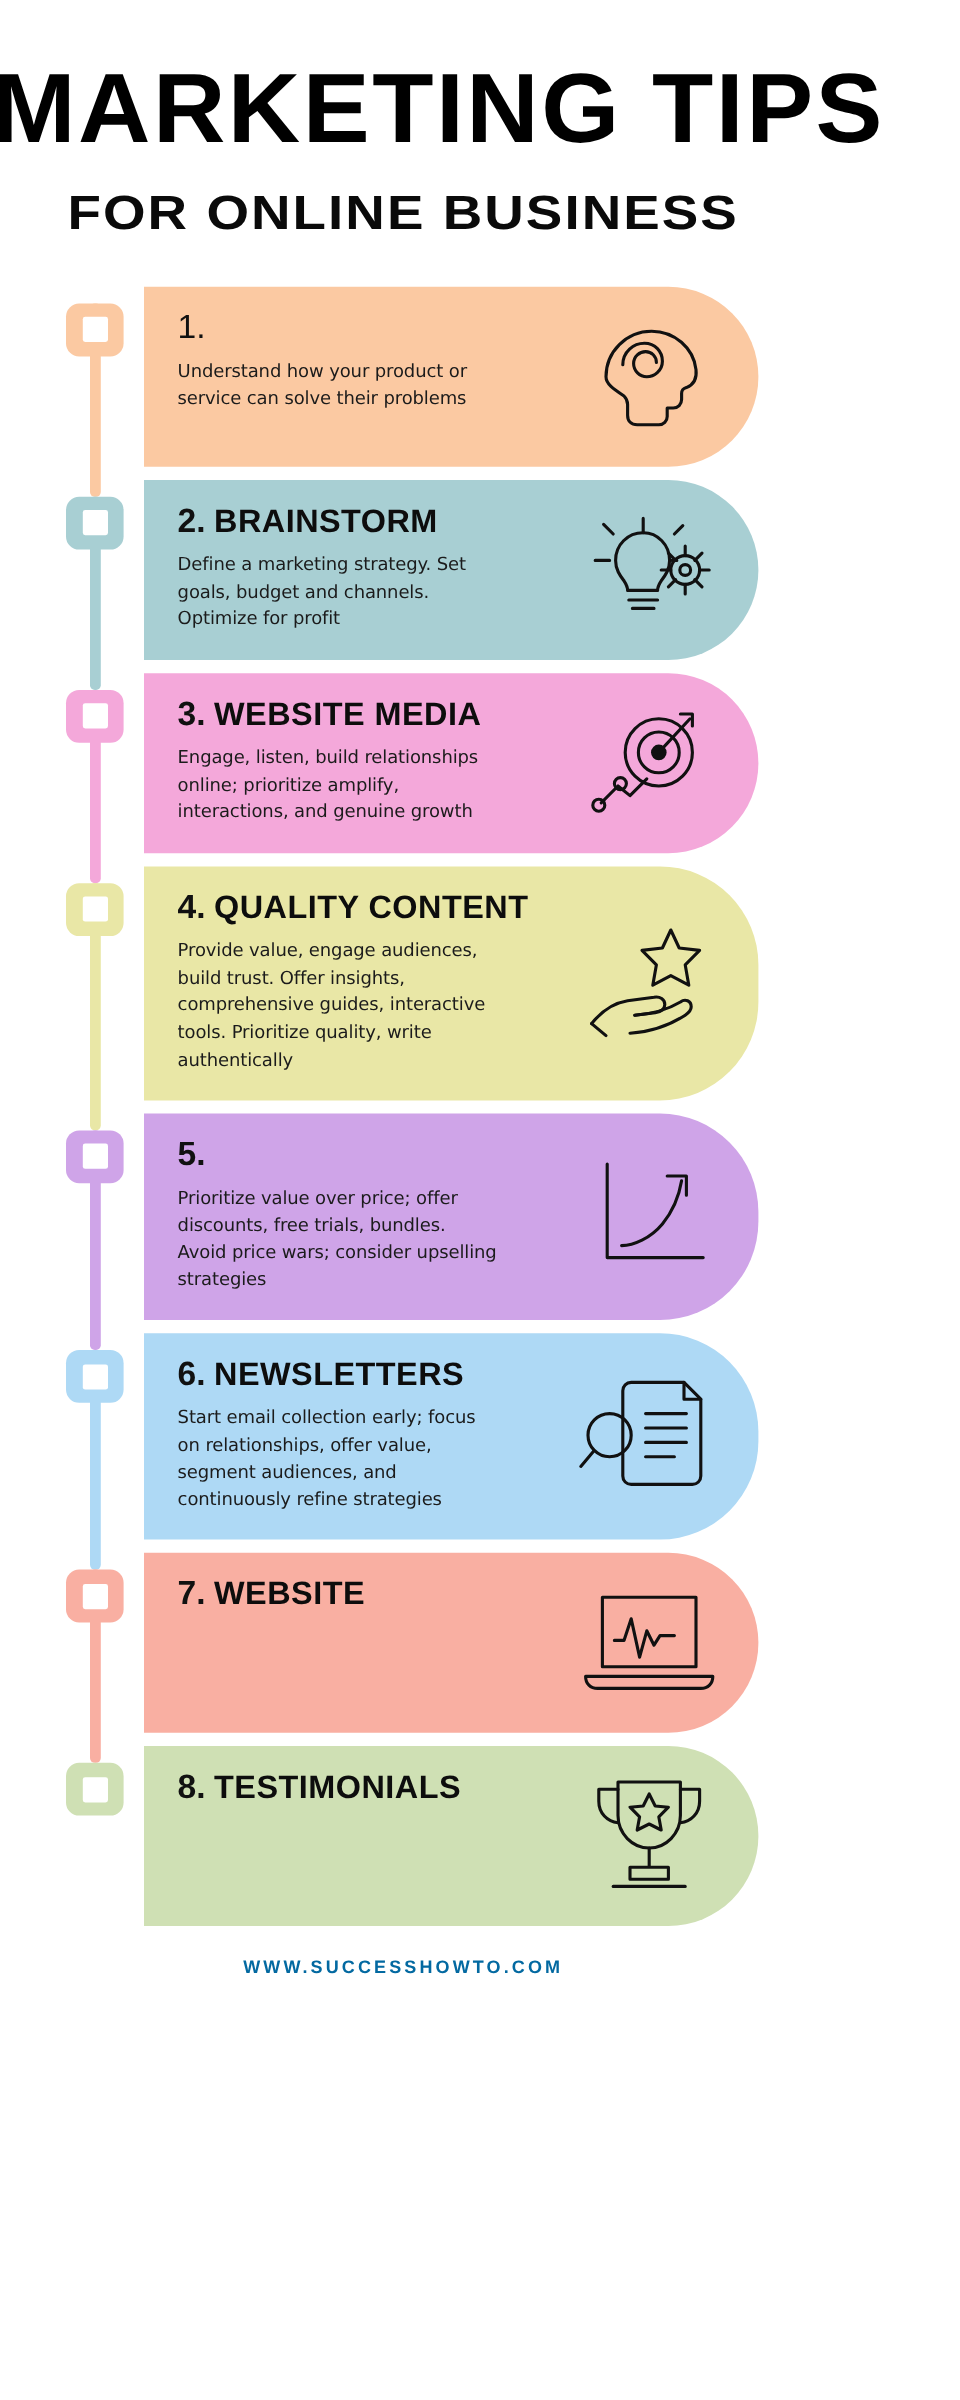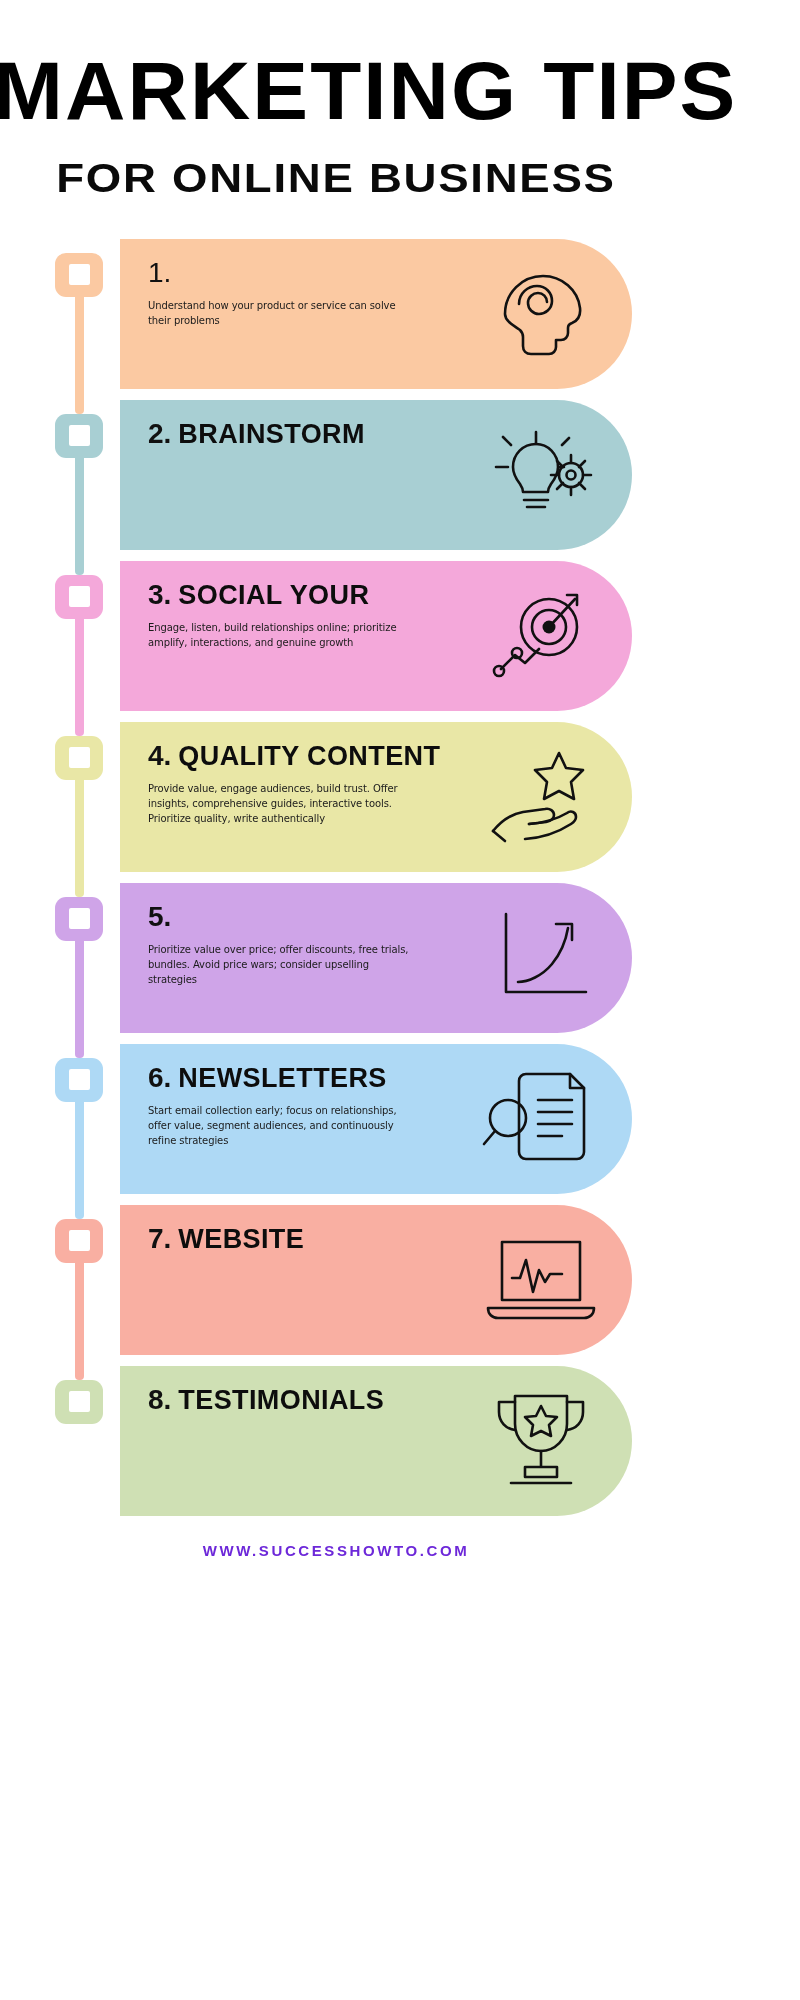--- a/index.html
+++ b/index.html
@@ -113,21 +113,21 @@
   .card-num.bold { font-weight: 700; }
   .card-title {
     font-family: "Liberation Sans", sans-serif;
     font-weight: 700;
     font-size: 27px;
     letter-spacing: 0.4px;
     color: #0d0d0d;
   }
   .card-body {
     font-family: "DejaVu Sans", sans-serif;
-    font-size: 10px;
+    font-size: 15px;
     line-height: 1.52;
     color: #1b1b1b;
     max-width: 268px;
     letter-spacing: -0.1px;
   }
   .card-icon {
     flex: 0 0 auto;
     width: 118px;
     height: 110px;
     display: flex;
@@ -139,21 +139,21 @@
   .card-icon svg { display: block; }
 
   
   .footer {
     margin-top: 26px;
     text-align: center;
     font-family: "Liberation Sans", sans-serif;
     font-weight: 700;
     font-size: 15px;
     letter-spacing: 2.6px;
-    color: #6d28d9;
+    color: #0369a1;
   }
 </style>
 </head>
 <body>
 
 <div class="page">
 
   <div class="header">
     <div class="title">MARKETING TIPS</div>
     <div class="subtitle">FOR ONLINE BUSINESS</div>
@@ -188,20 +188,21 @@
       <div class="marker" style="background:#A8CFD3">
         <div class="hole"></div>
       </div>
     </div>
     <div class="card" style="background:#A8CFD3">
       <div class="card-text">
         <div class="card-head">
           <span class="card-num bold">2.</span>
           <span class="card-title">BRAINSTORM</span>
         </div>
+        <div class="card-body">Define a marketing strategy. Set goals, budget and channels. Optimize for profit</div>
       </div>
       <div class="card-icon">
             <svg width="116" height="100" viewBox="0 0 116 100" fill="none" stroke="#111" stroke-width="2.6" stroke-linecap="round" stroke-linejoin="round">
     <path d="M30 44c0-13 10-23 23-23 12 0 22 10 22 23 0 8-4 13-7 17-2 3-3 5-3 8H40c0-3-1-5-3-8-3-4-7-9-7-17z"></path>
     <path d="M41 77h24M44 84h18"></path>
     <path d="M53 21V9M25 44H13M81 44h-4M28 22l-8-8M79 22l7-7"></path>
     <circle cx="88" cy="52" r="12"></circle>
     <circle cx="88" cy="52" r="4.5"></circle>
     <path d="M88 32v8M88 64v8M68 52h8M100 52h8M74 38l6 6M96 60l6 6M74 66l6-6M96 44l6-6"></path>
   </svg>
@@ -212,21 +213,21 @@
     <div class="rail">
       <div class="connector" style="background:#F4A8DA"></div>
       <div class="marker" style="background:#F4A8DA">
         <div class="hole"></div>
       </div>
     </div>
     <div class="card" style="background:#F4A8DA">
       <div class="card-text">
         <div class="card-head">
           <span class="card-num bold">3.</span>
-          <span class="card-title">SOCIAL YOUR</span>
+          <span class="card-title">WEBSITE MEDIA</span>
         </div>
         <div class="card-body">Engage, listen, build relationships online; prioritize amplify, interactions, and genuine growth</div>
       </div>
       <div class="card-icon">
             <svg width="116" height="102" viewBox="0 0 116 102" fill="none" stroke="#111" stroke-width="2.6" stroke-linecap="round" stroke-linejoin="round">
     <circle cx="66" cy="44" r="28"></circle>
     <circle cx="66" cy="44" r="17"></circle>
     <circle cx="66" cy="44" r="6.5" fill="#111" stroke="none"></circle>
     <path d="M66 44L92 16"></path>
     <path d="M84 12h10v10"></path>

